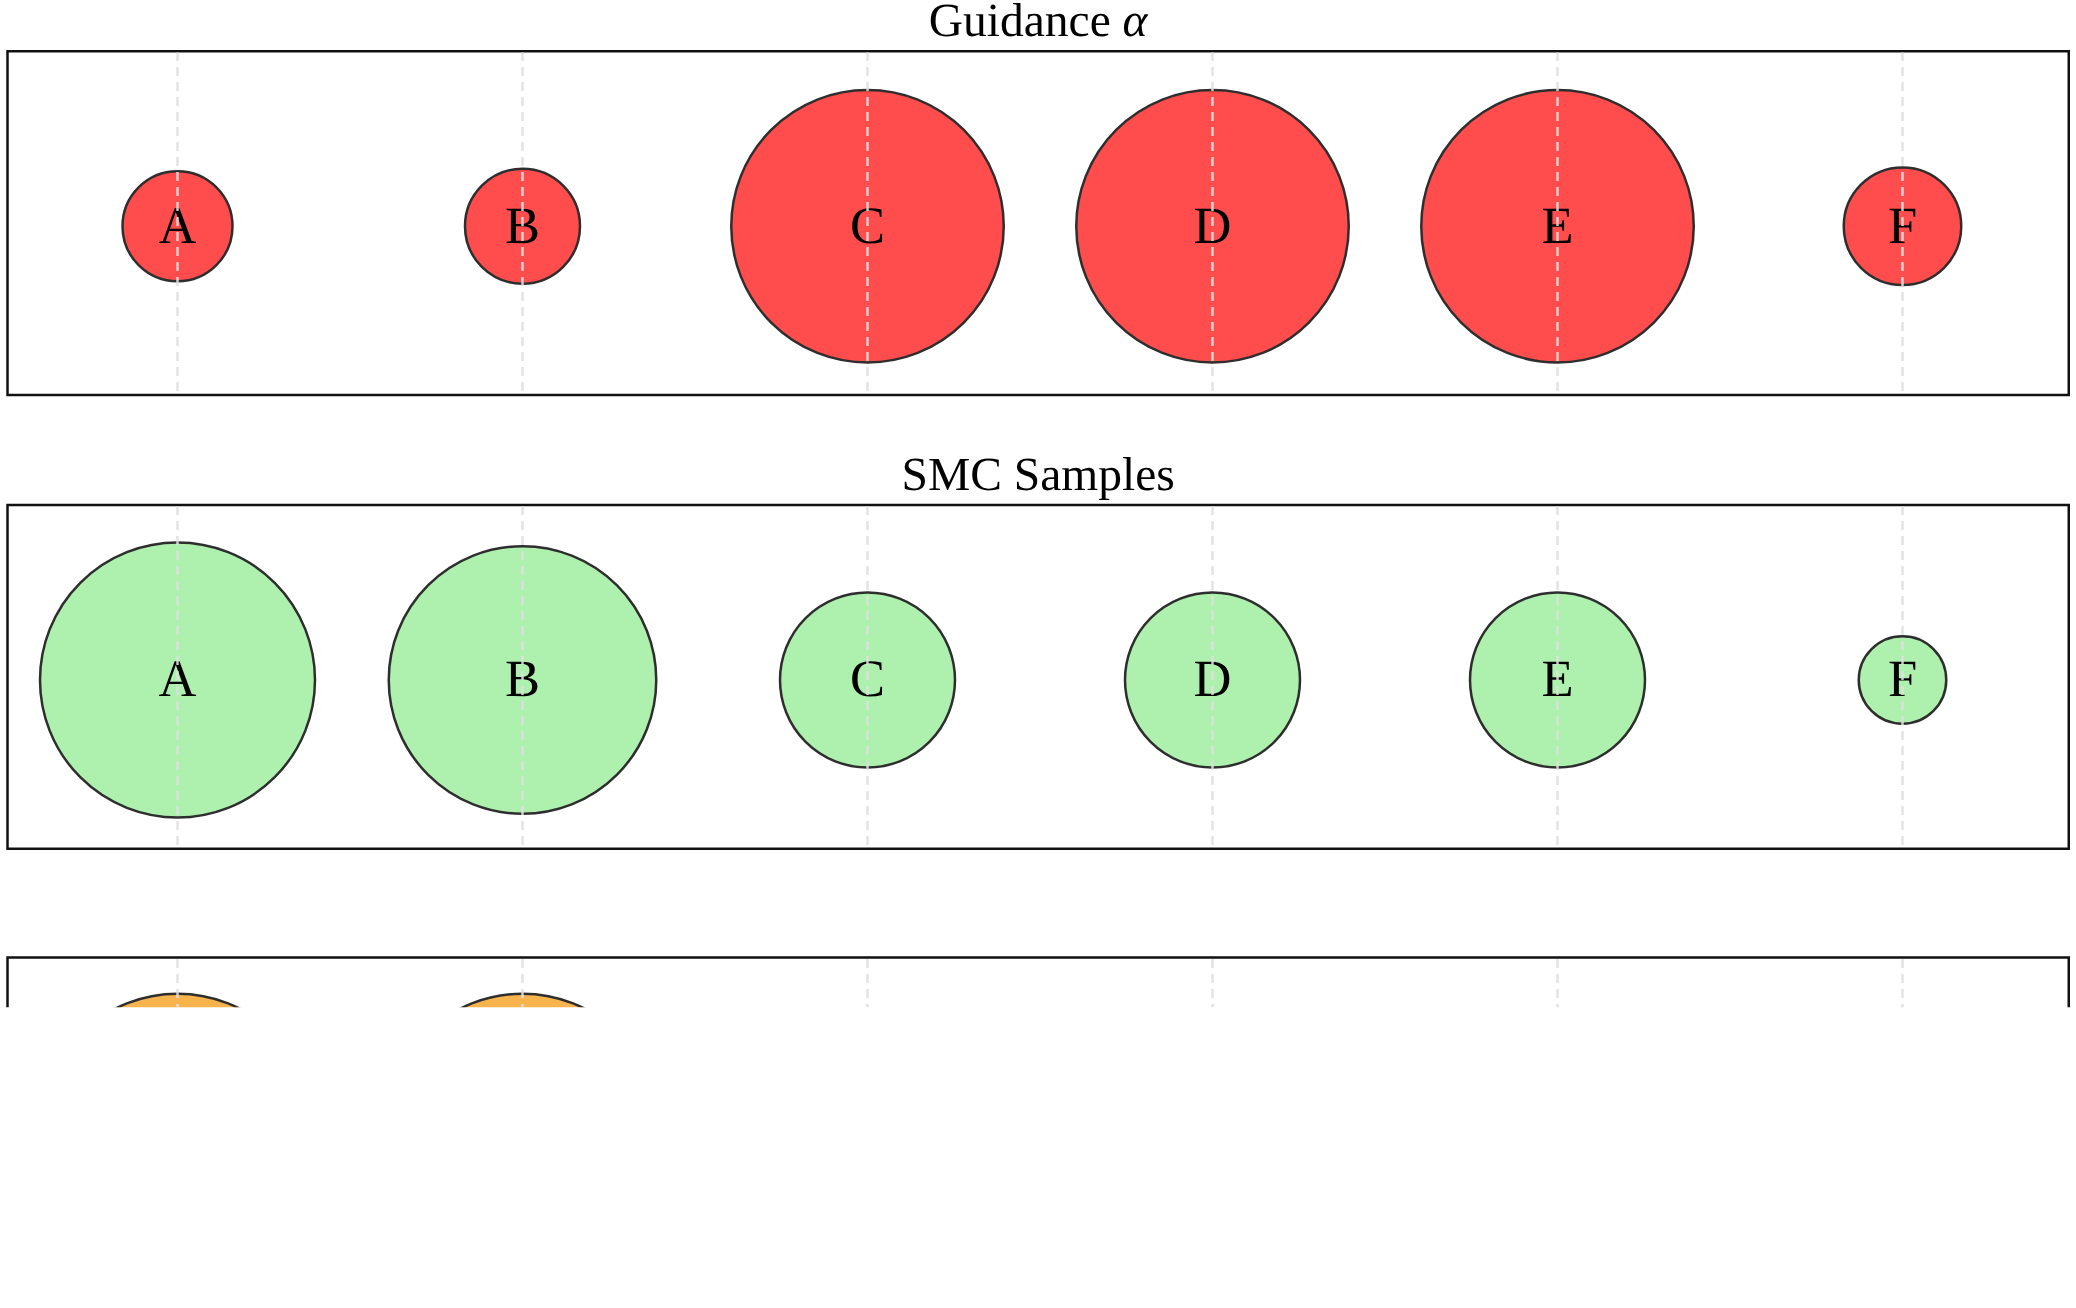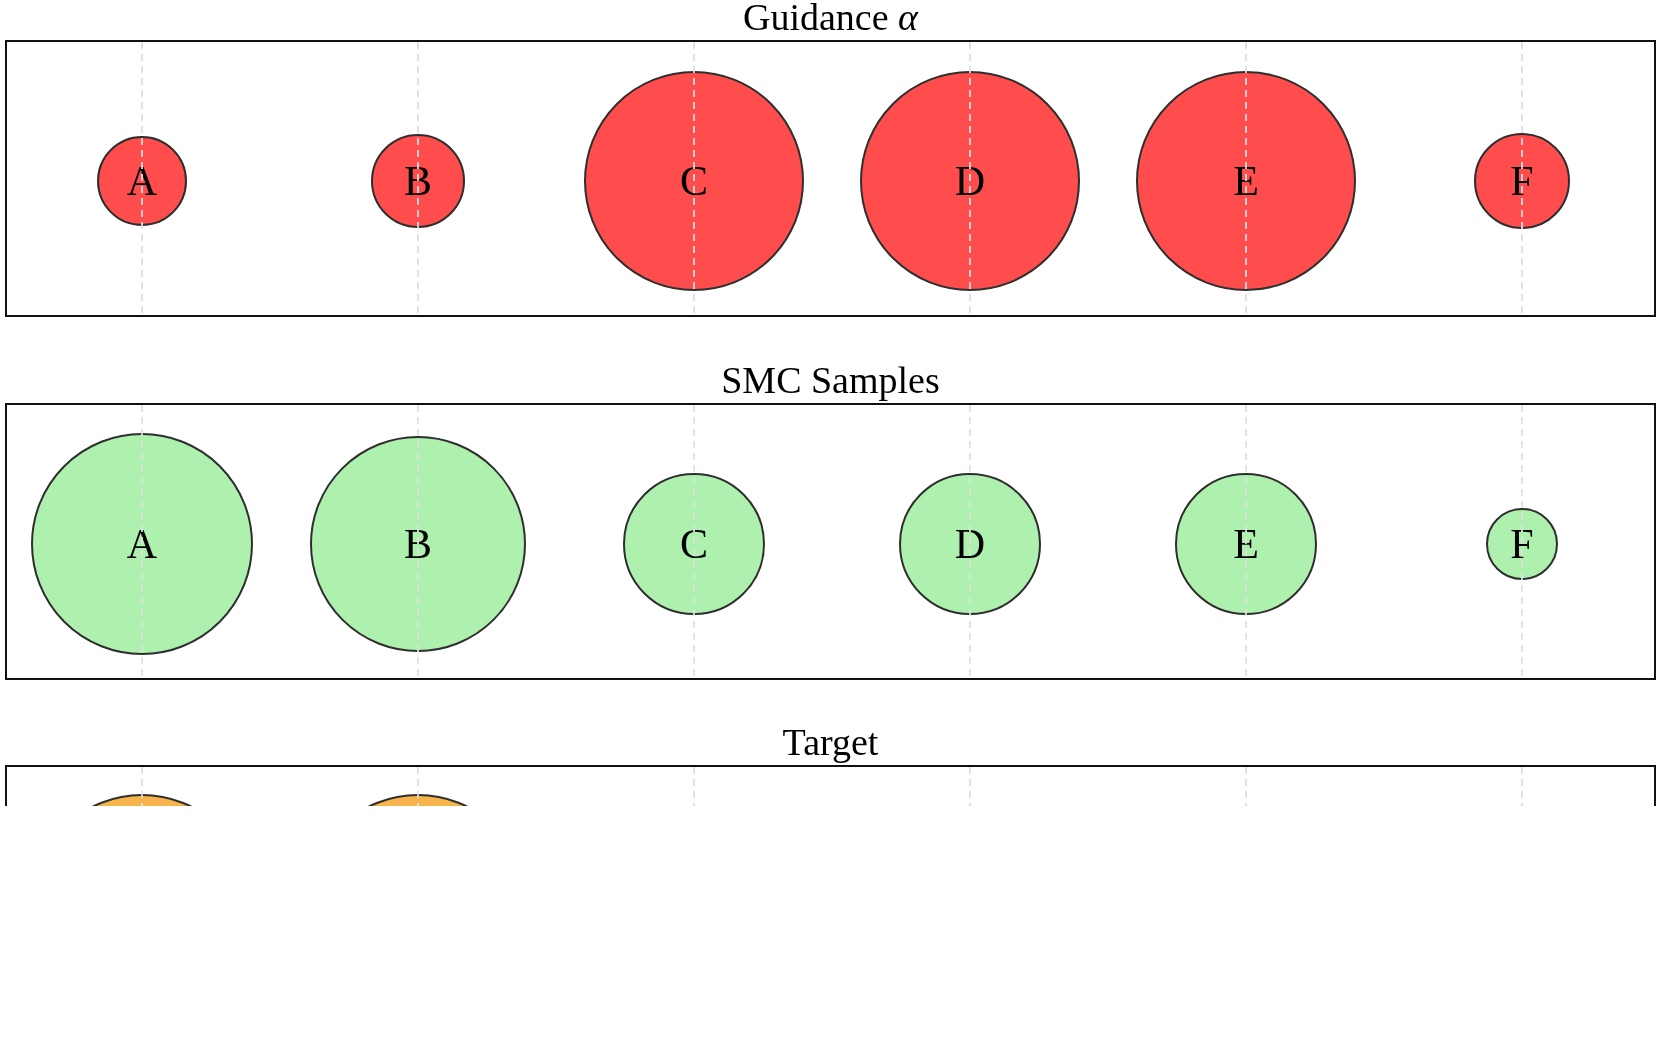--- a/index.html
+++ b/index.html
@@ -98,21 +98,20 @@
       <div class="gridline" style="left: 962px;"></div>
       <div class="bubble" style="left: 1168px; top: 67.5px; width: 142px; height: 142px; background: rgb(174, 241, 174); border-color: rgb(46, 46, 46);">
         <span class="lbl">E</span>
       </div>
       <div class="gridline" style="left: 1238px;"></div>
       <div class="bubble" style="left: 1479px; top: 102.5px; width: 72px; height: 72px; background: rgb(174, 241, 174); border-color: rgb(46, 46, 46);">
         <span class="lbl">F</span>
       </div>
       <div class="gridline" style="left: 1514px;"></div>
     </div>
-    <div class="panel-title" style="top: 722px;"><span>Target</span></div>
     <div class="panel" style="left: 5px; top: 765px; width: 1651px; height: 275px;">
       <div class="bubble" style="left: 24px; top: 26.5px; width: 222px; height: 222px; background: rgb(248, 180, 76); border-color: rgb(46, 46, 46);">
         <span class="lbl">A</span>
       </div>
       <div class="gridline" style="left: 134px;"></div>
       <div class="bubble" style="left: 300px; top: 26.5px; width: 222px; height: 222px; background: rgb(248, 180, 76); border-color: rgb(46, 46, 46);">
         <span class="lbl">B</span>
       </div>
       <div class="gridline" style="left: 410px;"></div>
       <div class="bubble" style="left: 616px; top: 66.5px; width: 142px; height: 142px; background: rgb(248, 180, 76); border-color: rgb(46, 46, 46);">

